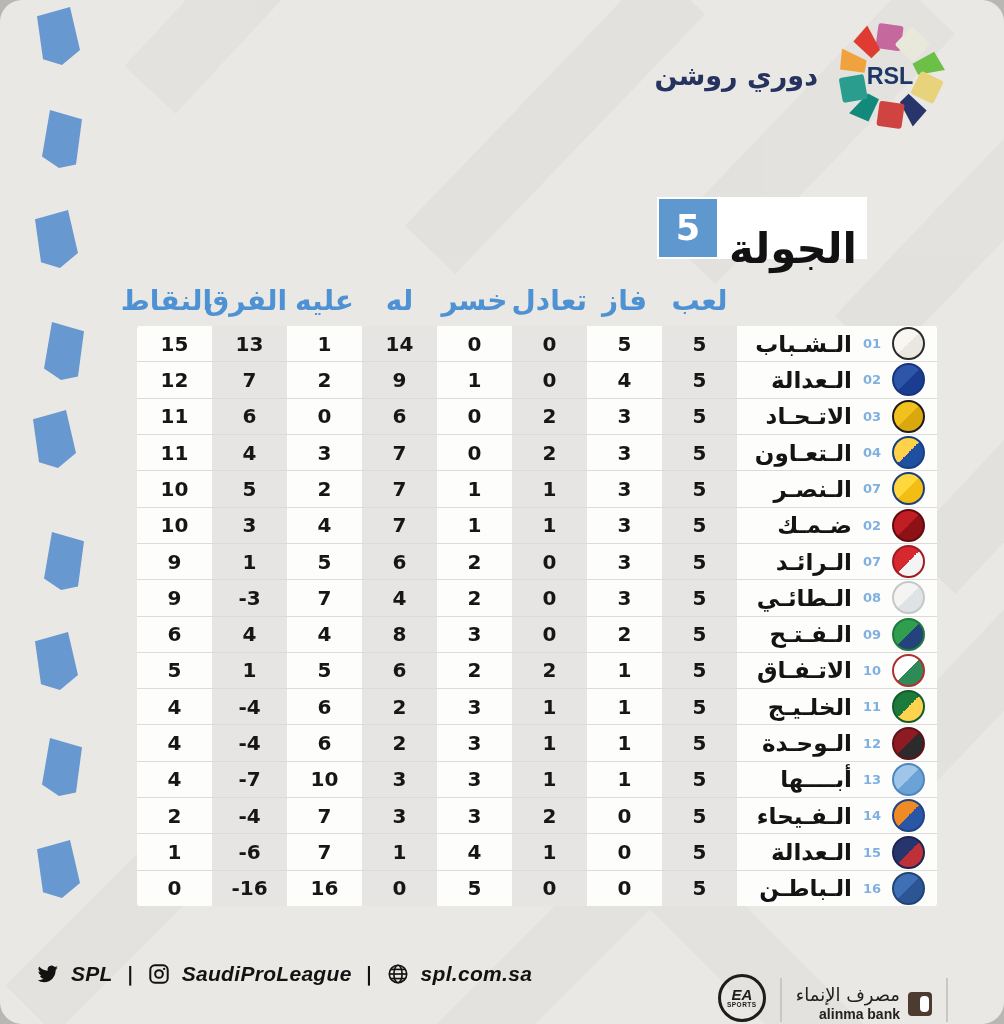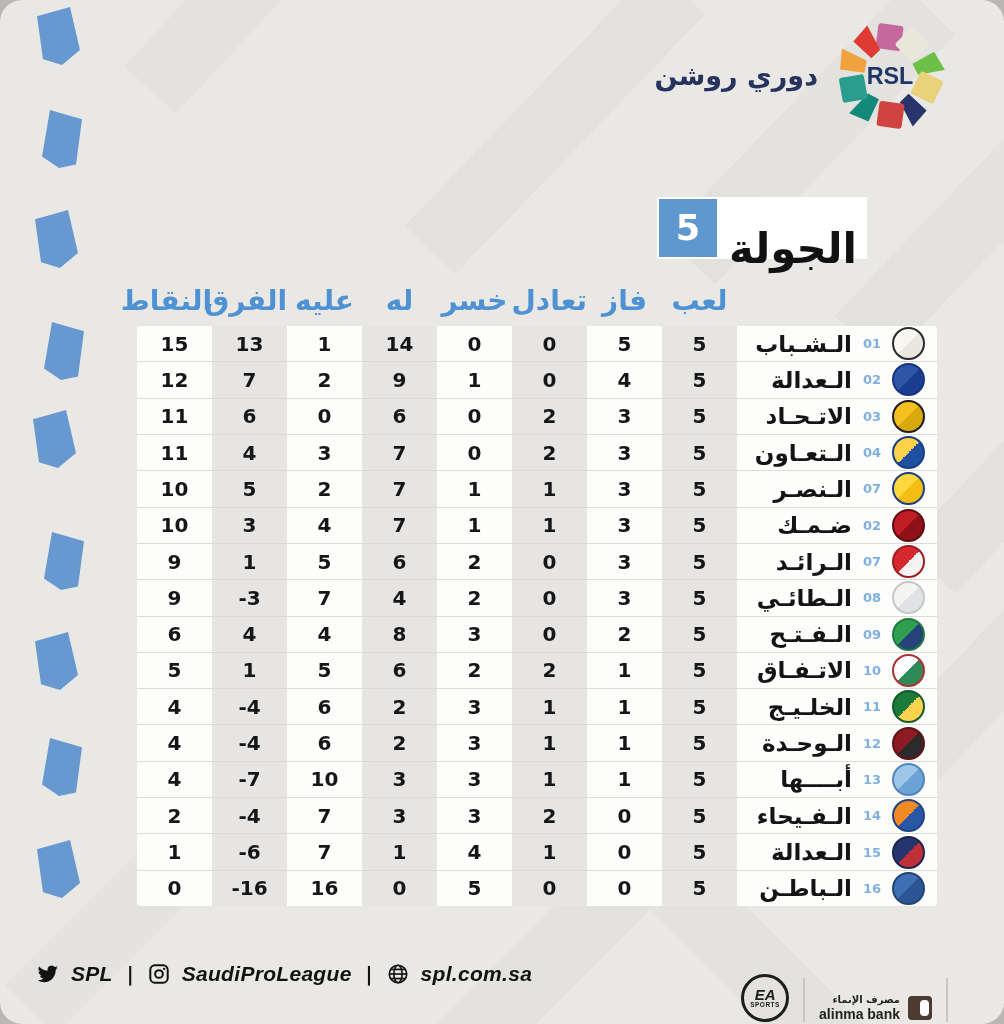--- a/index.html
+++ b/index.html
@@ -46,21 +46,21 @@
   .sponsors{position:absolute;right:56px;top:942px;height:80px;display:flex;align-items:flex-end;
             gap:14px;z-index:2;}
   .sdiv{width:2px;height:44px;background:#c9c7c4;}
   .ea-circle{width:42px;height:42px;border:3px solid #1d1d1d;border-radius:50%;display:flex;
              flex-direction:column;align-items:center;justify-content:center;color:#1d1d1d;
              font-family:"Liberation Sans",sans-serif;}
   .ea-top{font-size:15px;font-weight:bold;font-style:italic;line-height:1;}
   .ea-bottom{font-size:6.5px;font-weight:bold;letter-spacing:.5px;line-height:1;}
   .alinma{display:flex;align-items:center;gap:8px;}
   .alinma-text{text-align:right;line-height:1.15;}
-  .alinma-ar{font-size:10px;font-weight:bold;color:#222;}
+  .alinma-ar{font-size:18px;font-weight:normal;color:#222;}
   .alinma-en{font-family:"Liberation Sans",sans-serif;font-size:14px;font-weight:bold;color:#222;}
   .alinma-mark{width:24px;height:24px;background:#4d3a30;border-radius:4px;display:flex;
                align-items:center;justify-content:flex-end;padding:3px;box-sizing:border-box;}
   .alinma-bar{width:9px;height:16px;background:#fff;border-radius:4px;}
   .pif{display:flex;flex-direction:column;align-items:center;line-height:1.2;}
   .pif-tiles{display:flex;gap:1px;}
   .pif-tile{width:10px;height:16px;}
   .pif-roshn{font-size:14px;font-weight:bold;color:#c79d6f;margin-top:3px;}
   .pif-ar{font-size:8px;color:#58945e;margin-top:2px;}
   .pif-en{font-family:"Liberation Sans",sans-serif;font-size:7px;color:#58945e;}

